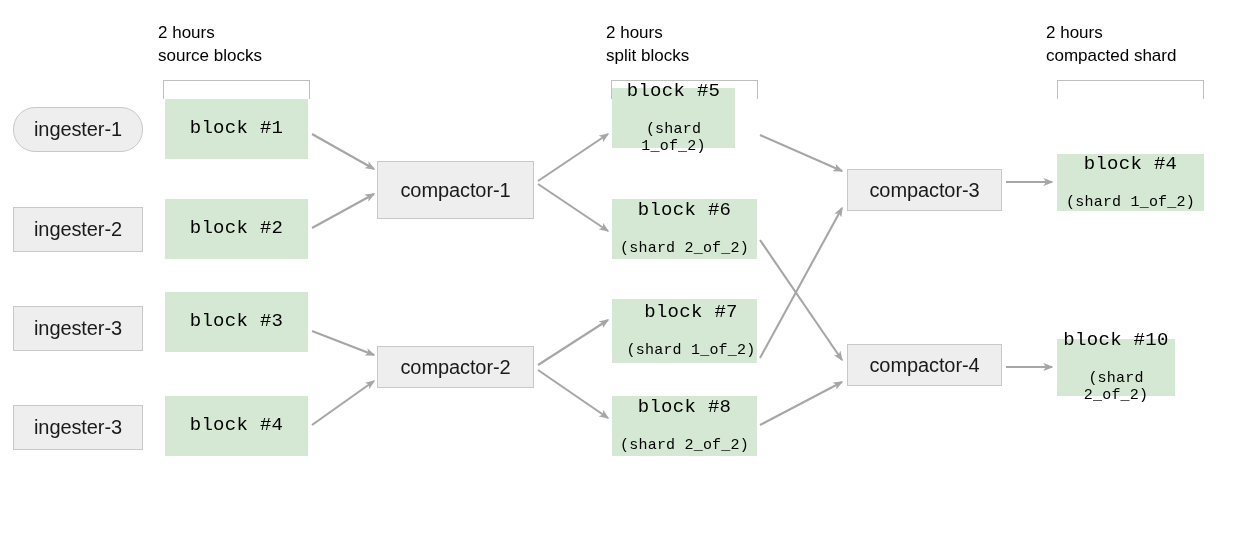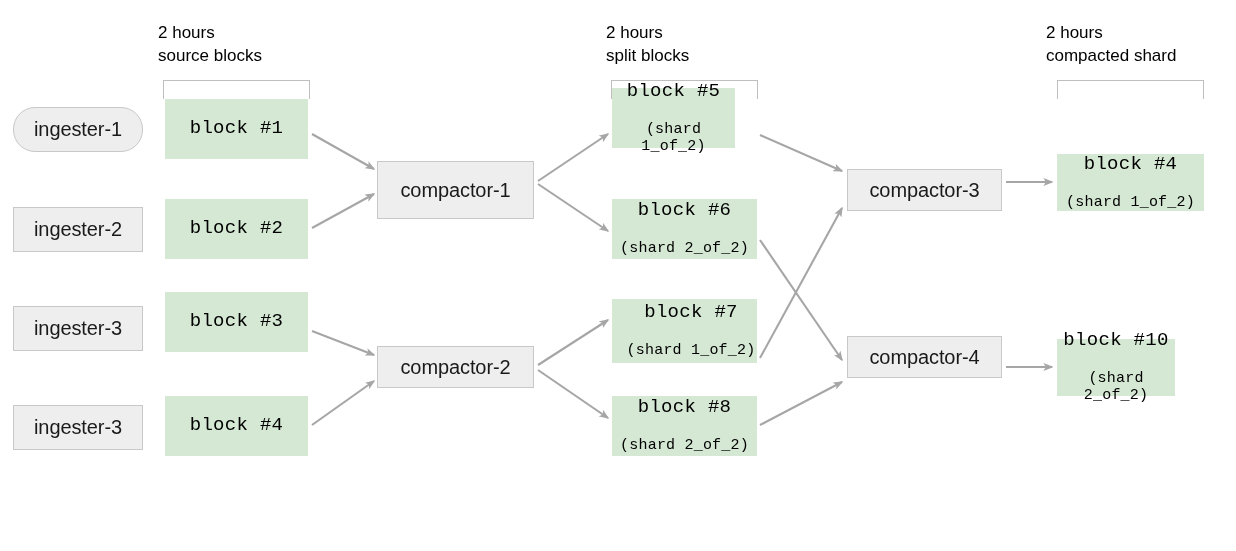--- a/index.html
+++ b/index.html
@@ -197,21 +197,21 @@
     <span class="sub">(shard 1_of_2)</span>
   </div>
   <div class="node blockbox" style="left:612px; top:396px; width:145px; height:60px;">
     <span class="title">block #8</span>
     <span class="sub">(shard 2_of_2)</span>
   </div>
 
   <div class="node svcbox" style="left:847px; top:169px; width:155px; height:42px;">
     <span>compactor-3</span>
   </div>
-  <div class="node svcbox" style="left:847px; top:336px; width:155px; height:42px;">
+  <div class="node svcbox" style="left:847px; top:344px; width:155px; height:42px;">
     <span>compactor-4</span>
   </div>
 
   <div class="node blockbox" style="left:1057px; top:154px; width:147px; height:57px;">
     <span class="title">block #4</span>
     <span class="sub">(shard 1_of_2)</span>
   </div>
   <div class="node blockbox" style="left:1057px; top:339px; width:118px; height:57px;">
     <span class="title">block #10</span>
     <span class="sub">(shard 2_of_2)</span>

